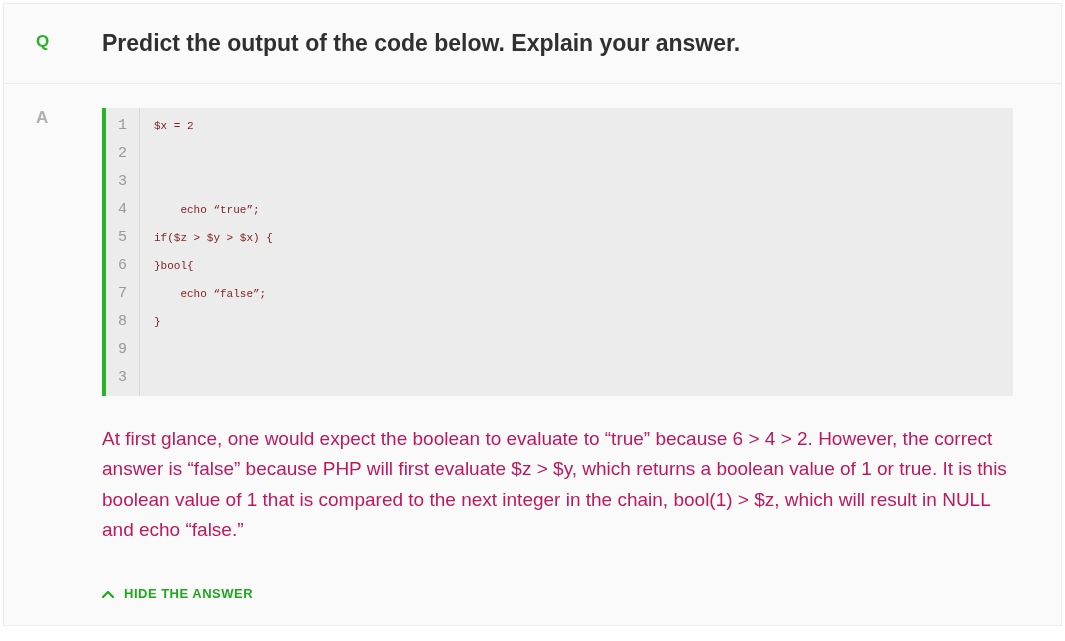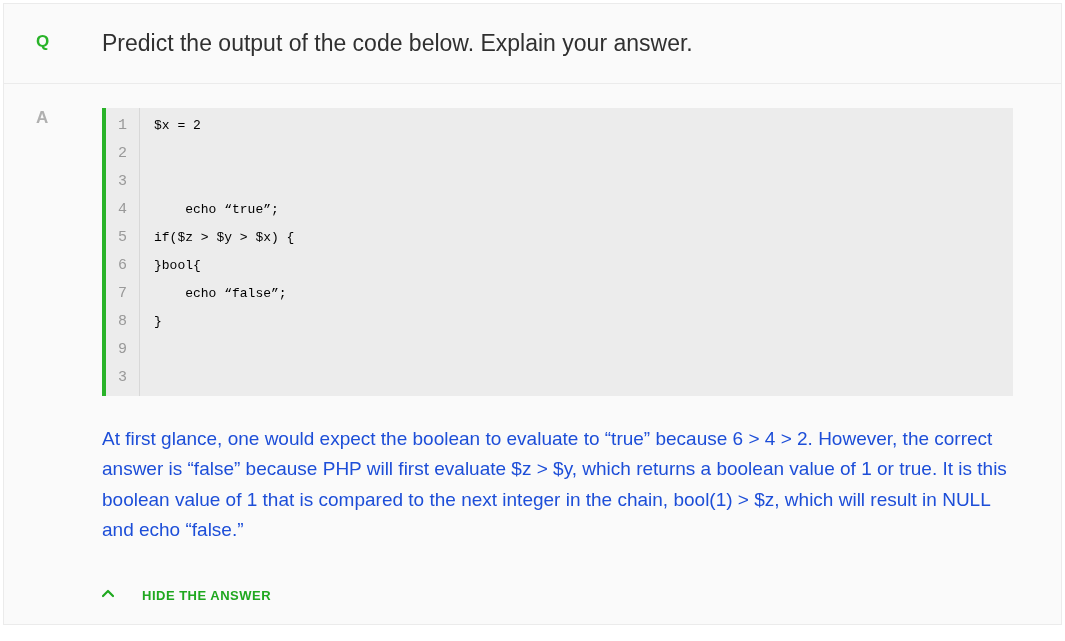--- a/index.html
+++ b/index.html
@@ -44,21 +44,21 @@
     padding-right: 48px;
   }
   .question-row .content-col {
     padding-top: 24px;
     padding-bottom: 24px;
   }
   .question-text {
     font-size: 23px;
     color: #303030;
     line-height: 1.35;
-    font-weight: 400;
+    font-weight: 700;
   }
   .answer-row {
     border-top: 1px solid #ebebeb;
   }
   .answer-row .badge-col {
     padding-top: 24px;
   }
   .answer-row .content-col {
     padding-top: 24px;
     padding-bottom: 20px;
@@ -79,34 +79,34 @@
     padding-top: 4px;
     padding-bottom: 4px;
     border-right: 1px solid #d8d8d8;
   }
   .lineno-col .ln { line-height: 28px; }
   .code-col {
     flex: 1;
     padding-left: 14px;
     padding-top: 4px;
     padding-bottom: 4px;
-    color: #000000;
-    font-size: 13px;
+    color: #7f1d1d;
+    font-size: 11px;
   }
   .code-col .cl { line-height: 28px; white-space: pre; }
   .explanation {
     font-size: 19px;
     line-height: 1.6;
-    color: #1d4ed8;
+    color: #be185d;
     margin-bottom: 40px;
   }
   .toggle-btn {
     display: inline-flex;
-    align-items: flex-start;
-    gap: 28px;
+    align-items: flex-end;
+    gap: 10px;
     color: #1fa81f;
     font-size: 13px;
     font-weight: 700;
     letter-spacing: 0.5px;
     cursor: pointer;
     text-transform: uppercase;
   }
   .chev {
     width: 12px;
     height: 12px;

